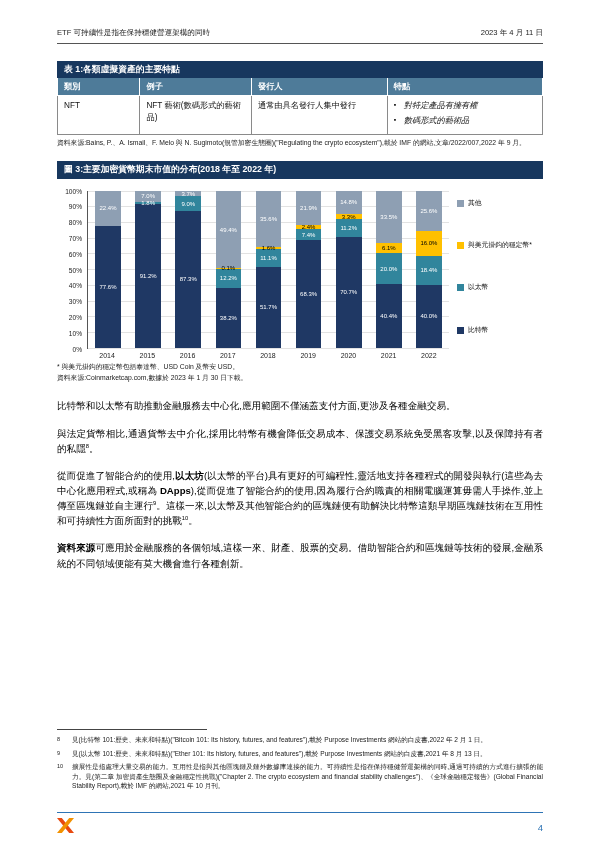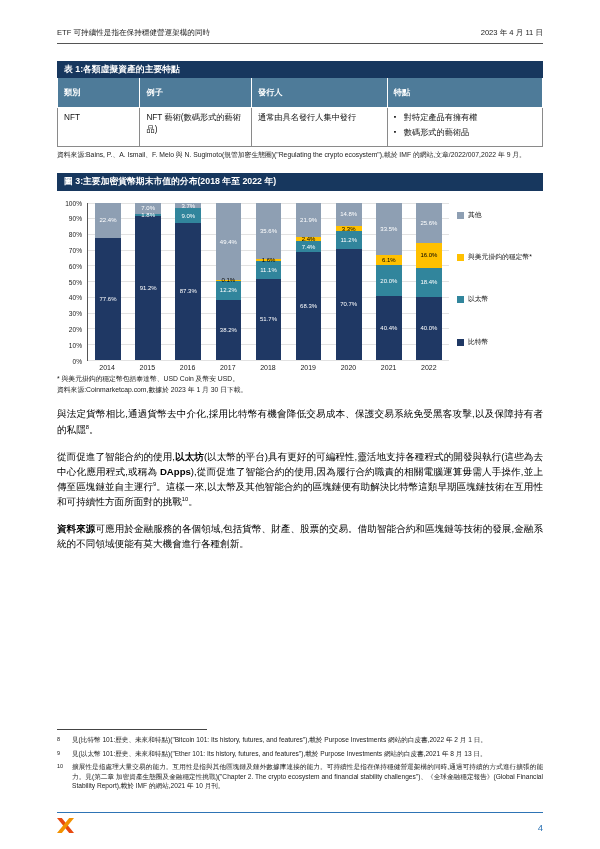--- a/index.html
+++ b/index.html
@@ -16,24 +16,24 @@
     font-size: 7.6px; color:#222; padding-bottom: 5px; border-bottom: 1px solid #555; }
 
   
   .block-title { background:#17375E; color:#fff; font-weight:bold; font-size: 8.8px;
     padding: 3px 7px; line-height: 1.3; }
   .table-title { margin-top: 17px; }
 
   
   table { width:100%; border-collapse: collapse; font-size: 8.2px; table-layout: fixed; }
   thead th { background:#4E7B99; color:#fff; text-align:left; font-weight:bold;
-    padding: 9px 6px; border: 1px solid #fff; border-top:none; font-size: 8.2px; }
+    padding: 3px 6px; border: 1px solid #fff; border-top:none; font-size: 8.2px; }
   tbody td { border: 1px solid #8a8a8a; padding: 4px 6px 5px; vertical-align: top;
     line-height: 1.4; }
-  ul.features { list-style: none; }
+  ul.features { list-style: none; font-style: italic; }
   ul.features li { position: relative; padding-left: 10px; margin-bottom: 3px; }
   ul.features li::before { content: "▪"; position:absolute; left:0; top:0; font-size: 7px; }
 
   .fine { font-size: 6.8px; color:#1a1a1a; line-height: 1.45; margin-top: 3px; text-align: justify; }
 
   
   .para { font-size: 9.6px; line-height: 1.58; text-align: justify; margin-top: 12px; color:#000; }
   .para .b { font-weight: bold; }
   sup { font-size: 5.8px; }
 
@@ -307,23 +307,24 @@
             <div class="legend-item">
               <span class="swatch" style="background: rgb(31, 56, 100);"></span>
               <span>比特幣</span>
             </div>
           </div>
       </div>
       <p class="fine">* 與美元掛鈎的穩定幣包括泰達幣、USD Coin 及幣安 USD。</p>
       <p class="fine" style="margin-top:1px">資料來源:Coinmarketcap.com,數據於 2023 年 1 月 30 日下載。</p>
     </div>
 
+    <p class="para" style="margin-top:16px"><span>比特幣和以太幣有助推動金融服務去中心化,應用範圍不僅涵蓋支付方面,更涉及各種金融交易。</span></p>
     <p class="para"><span>與法定貨幣相比,通過貨幣去中介化,採用比特幣有機會降低交易成本、保護交易系統免受黑客攻擊,以及保障持有者的私隱</span><sup>8</sup><span>。</span></p>
     <p class="para"><span>從而促進了智能合約的使用,</span><span class="b">以太坊</span><span>(以太幣的平台)具有更好的可編程性,靈活地支持各種程式的開發與執行(這些為去中心化應用程式,或稱為 </span><span class="b">DApps</span><span>),從而促進了智能合約的使用,因為履行合約職責的相關電腦運算毋需人手操作,並上傳至區塊鏈並自主運行</span><sup>9</sup><span>。這樣一來,以太幣及其他智能合約的區塊鏈便有助解決比特幣這類早期區塊鏈技術在互用性和可持續性方面所面對的挑戰</span><sup>10</sup><span>。</span></p>
-    <p class="para"><span class="b">資料來源</span><span>可應用於金融服務的各個領域,包括貨幣、財產、股票的交易。借助智能合約和區塊鏈等技術的發展,金融系統的不同領域便能有莫大機會進行各種創新。</span></p>
+    <p class="para"><span class="b">資料來源</span><span>可應用於金融服務的各個領域,這樣一來、財產、股票的交易。借助智能合約和區塊鏈等技術的發展,金融系統的不同領域便能有莫大機會進行各種創新。</span></p>
 
   </div>
 
   <div class="footnotes">
     <div class="fn-sep"></div>
     <div>
         <div class="footnote">
           <span class="fn-num">8</span>
           <span class="fn-text">見(比特幣 101:歷史、未來和特點)("Bitcoin 101: Its history, futures, and features"),載於 Purpose Investments 網站的白皮書,2022 年 2 月 1 日。</span>
         </div>

